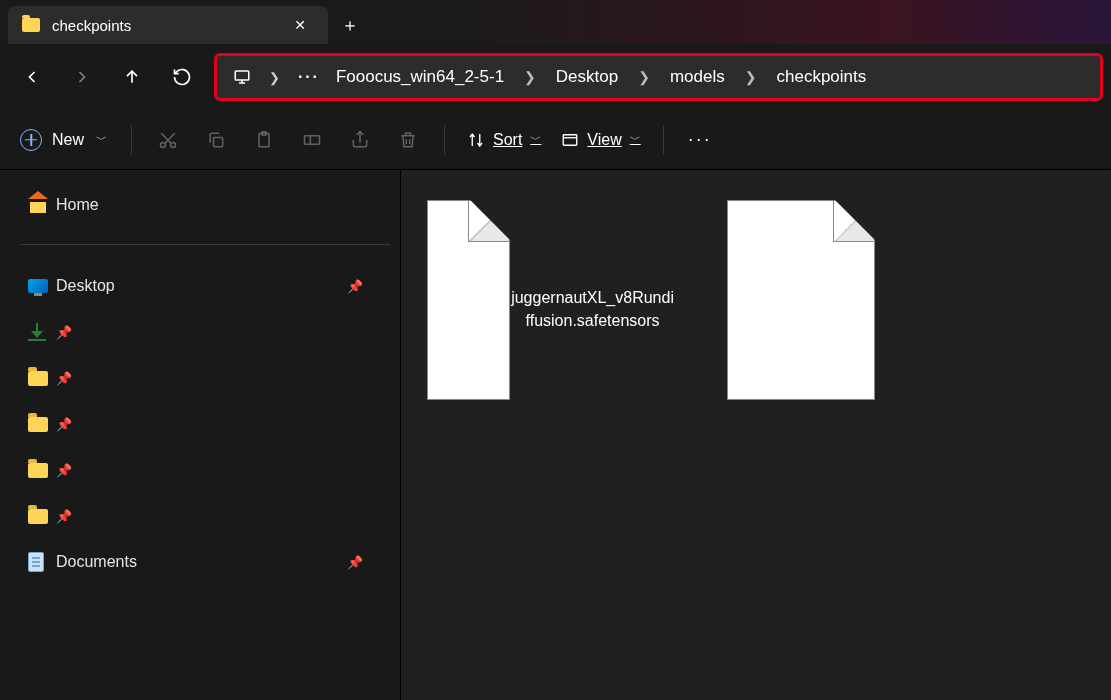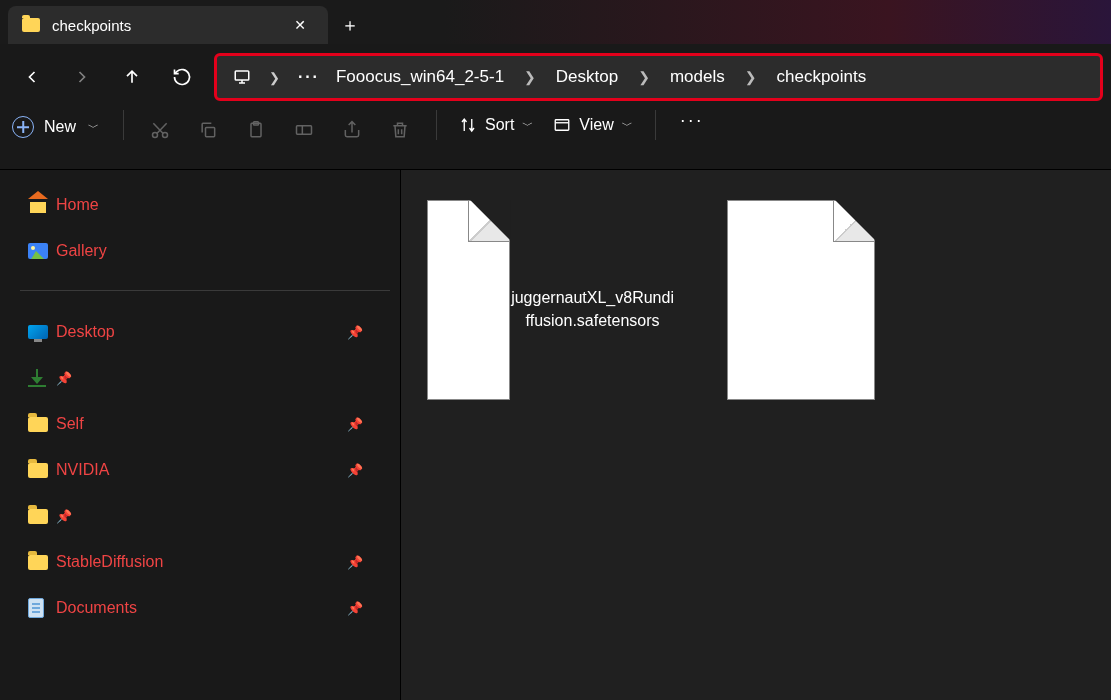--- a/index.html
+++ b/index.html
@@ -21,46 +21,46 @@
   .nav-btn svg { width: 20px; height: 20px; }
   .addr-wrap { flex: 1; height: 48px; margin-left: 6px; display: flex; align-items: center; background: #2c2c2c; border-radius: 6px; padding: 0 8px; border: 3px solid #e3001b; }
   .addr-ic { width: 34px; display: flex; align-items: center; justify-content: center; }
   .addr-ic svg { width: 18px; height: 18px; }
   .addr-chev { color: #ccc; padding: 0 10px; font-size: 13px; }
   .addr-more { color: #fff; padding: 0 8px; font-weight: bold; letter-spacing: 2px; }
   .crumb { color: #fff; font-size: 17px; padding: 4px 8px; cursor: pointer; border-radius: 4px; }
   .crumb-sep { color: #bbb; padding: 0 12px; font-size: 14px; }
 
   
-  .toolbar { height: 60px; background: #191919; display: flex; align-items: flex-start; padding: 0 0; border-bottom: 1px solid #000; }
+  .toolbar { height: 60px; background: #191919; display: flex; align-items: center; padding: 0 8px; border-bottom: 1px solid #000; }
   .tb-new { display: flex; align-items: center; gap: 10px; padding: 6px 12px; border-radius: 6px; cursor: pointer; }
   .tb-new .plus-ic { width: 22px; height: 22px; border: 1.5px solid #8ab4f8; border-radius: 50%; position: relative; }
   .tb-new .plus-ic::before, .tb-new .plus-ic::after { content: ""; position: absolute; background: #8ab4f8; }
   .tb-new .plus-ic::before { left: 50%; top: 4px; bottom: 4px; width: 1.5px; transform: translateX(-50%); }
   .tb-new .plus-ic::after { top: 50%; left: 4px; right: 4px; height: 1.5px; transform: translateY(-50%); }
   .tb-new-label { font-size: 16px; }
   .tb-new-chev { font-size: 11px; color: #ccc; margin-left: 2px; }
   .tb-sep { width: 1px; height: 30px; background: #3a3a3a; margin: 0 12px; }
   .tb-ic { width: 48px; height: 40px; display: flex; align-items: center; justify-content: center; color: #bbb; cursor: pointer; border-radius: 6px; }
   .tb-ic.dis { opacity: .45; cursor: default; }
   .tb-ic svg { width: 20px; height: 20px; }
-  .tb-sortview { display: flex; align-items: center; gap: 8px; padding: 6px 10px; cursor: pointer; border-radius: 6px; color: #fff; font-size: 16px; }
+  .tb-sortview { display: flex; align-items: center; gap: 8px; padding: 6px 10px; cursor: pointer; border-radius: 6px; color: #fff; font-size: 16px; text-decoration: underline; }
   .tb-sortview svg { width: 18px; height: 18px; }
   .tb-sortview .chev { font-size: 11px; color: #ccc; }
   .tb-more { width: 48px; text-align: center; color: #fff; font-size: 18px; letter-spacing: 2px; cursor: pointer; }
 
   
   .body { display: flex; height: calc(700px - 44px - 66px - 60px); background: #191919; }
   .sidebar { width: 400px; background: #191919; padding: 12px 10px 12px 20px; overflow-y: auto; position: relative; }
   .sidebar::-webkit-scrollbar { width: 14px; }
   .sidebar::-webkit-scrollbar-thumb { background: #555; border-radius: 7px; }
   .sidebar::-webkit-scrollbar-track { background: #222; }
   .sb-item { display: flex; align-items: center; height: 46px; padding: 0 8px; cursor: pointer; border-radius: 6px; }
   .sb-item .ic { width: 28px; display: flex; align-items: center; }
-  .sb-item .lbl { flex: 1; font-size: 16px; color: #ef4444; }
+  .sb-item .lbl { flex: 1; font-size: 16px; color: #e5e5e5; }
   .sb-item .pin { color: #888; font-size: 13px; margin-right: 18px; }
   .sb-divider { height: 1px; background: #3a3a3a; margin: 16px 0 18px 0; }
 
   .content { flex: 1; background: #202020; padding: 24px 20px; display: flex; gap: 40px; align-items: flex-start; overflow: auto; border-left: 1px solid #000; }
   .file-tile { width: 260px; display: flex; flex-direction: row; align-items: center; cursor: pointer; padding: 6px; border-radius: 6px; }
   .file-icon { width: 148px; height: 200px; background: #fff; border: 1.5px solid #888; position: relative; margin-bottom: 18px; }
   .file-icon::before { content: ""; position: absolute; top: 0; right: 0; width: 40px; height: 40px; background: linear-gradient(135deg, #fff 0 50%, #ccc 50% 53%, #e8e8e8 53% 100%); border-bottom: 1.5px solid #888; border-left: 1.5px solid #888; }
   .file-icon::after { content: ""; position: absolute; top: -1.5px; right: -1.5px; width: 41px; height: 41px; background: #202020; clip-path: polygon(100% 0, 100% 100%, 0 0); }
   .file-label { text-align: center; font-size: 16px; color: #fff; line-height: 1.45; word-break: break-all; }
 
@@ -202,67 +202,58 @@
   <div class="sidebar">
     <div class="sb-item">
       <span class="ic">
           <span class="ic-home">
             <span class="roof"></span>
             <span class="wall"></span>
           </span>
         </span>
       <span class="lbl">Home</span>
     </div>
-    <div class="sb-item">
-      <span class="ic">
-          <span class="ic-gallery"></span>
-        </span>
-      <span class="lbl">Gallery</span>
-    </div>
     <div class="sb-divider"></div>
     <div class="sb-item">
       <span class="ic">
           <span class="ic-desktop"></span>
         </span>
       <span class="lbl">Desktop</span>
       <span class="pin">📌</span>
     </div>
     <div class="sb-item">
       <span class="ic">
           <span class="ic-down">
             <span class="base"></span>
           </span>
         </span>
       <span class="pin">📌</span>
     </div>
     <div class="sb-item">
       <span class="ic">
           <span class="ic-folder"></span>
         </span>
-      <span class="lbl">Self</span>
-      <span class="pin">📌</span>
-    </div>
-    <div class="sb-item">
-      <span class="ic">
-          <span class="ic-folder"></span>
-        </span>
-      <span class="lbl">NVIDIA</span>
-      <span class="pin">📌</span>
-    </div>
-    <div class="sb-item">
-      <span class="ic">
-          <span class="ic-folder"></span>
-        </span>
-      <span class="pin">📌</span>
-    </div>
-    <div class="sb-item">
-      <span class="ic">
-          <span class="ic-folder"></span>
-        </span>
-      <span class="lbl">StableDiffusion</span>
+      <span class="pin">📌</span>
+    </div>
+    <div class="sb-item">
+      <span class="ic">
+          <span class="ic-folder"></span>
+        </span>
+      <span class="pin">📌</span>
+    </div>
+    <div class="sb-item">
+      <span class="ic">
+          <span class="ic-folder"></span>
+        </span>
+      <span class="pin">📌</span>
+    </div>
+    <div class="sb-item">
+      <span class="ic">
+          <span class="ic-folder"></span>
+        </span>
       <span class="pin">📌</span>
     </div>
     <div class="sb-item">
       <span class="ic">
           <span class="ic-doc"></span>
         </span>
       <span class="lbl">Documents</span>
       <span class="pin">📌</span>
     </div>
   </div>

